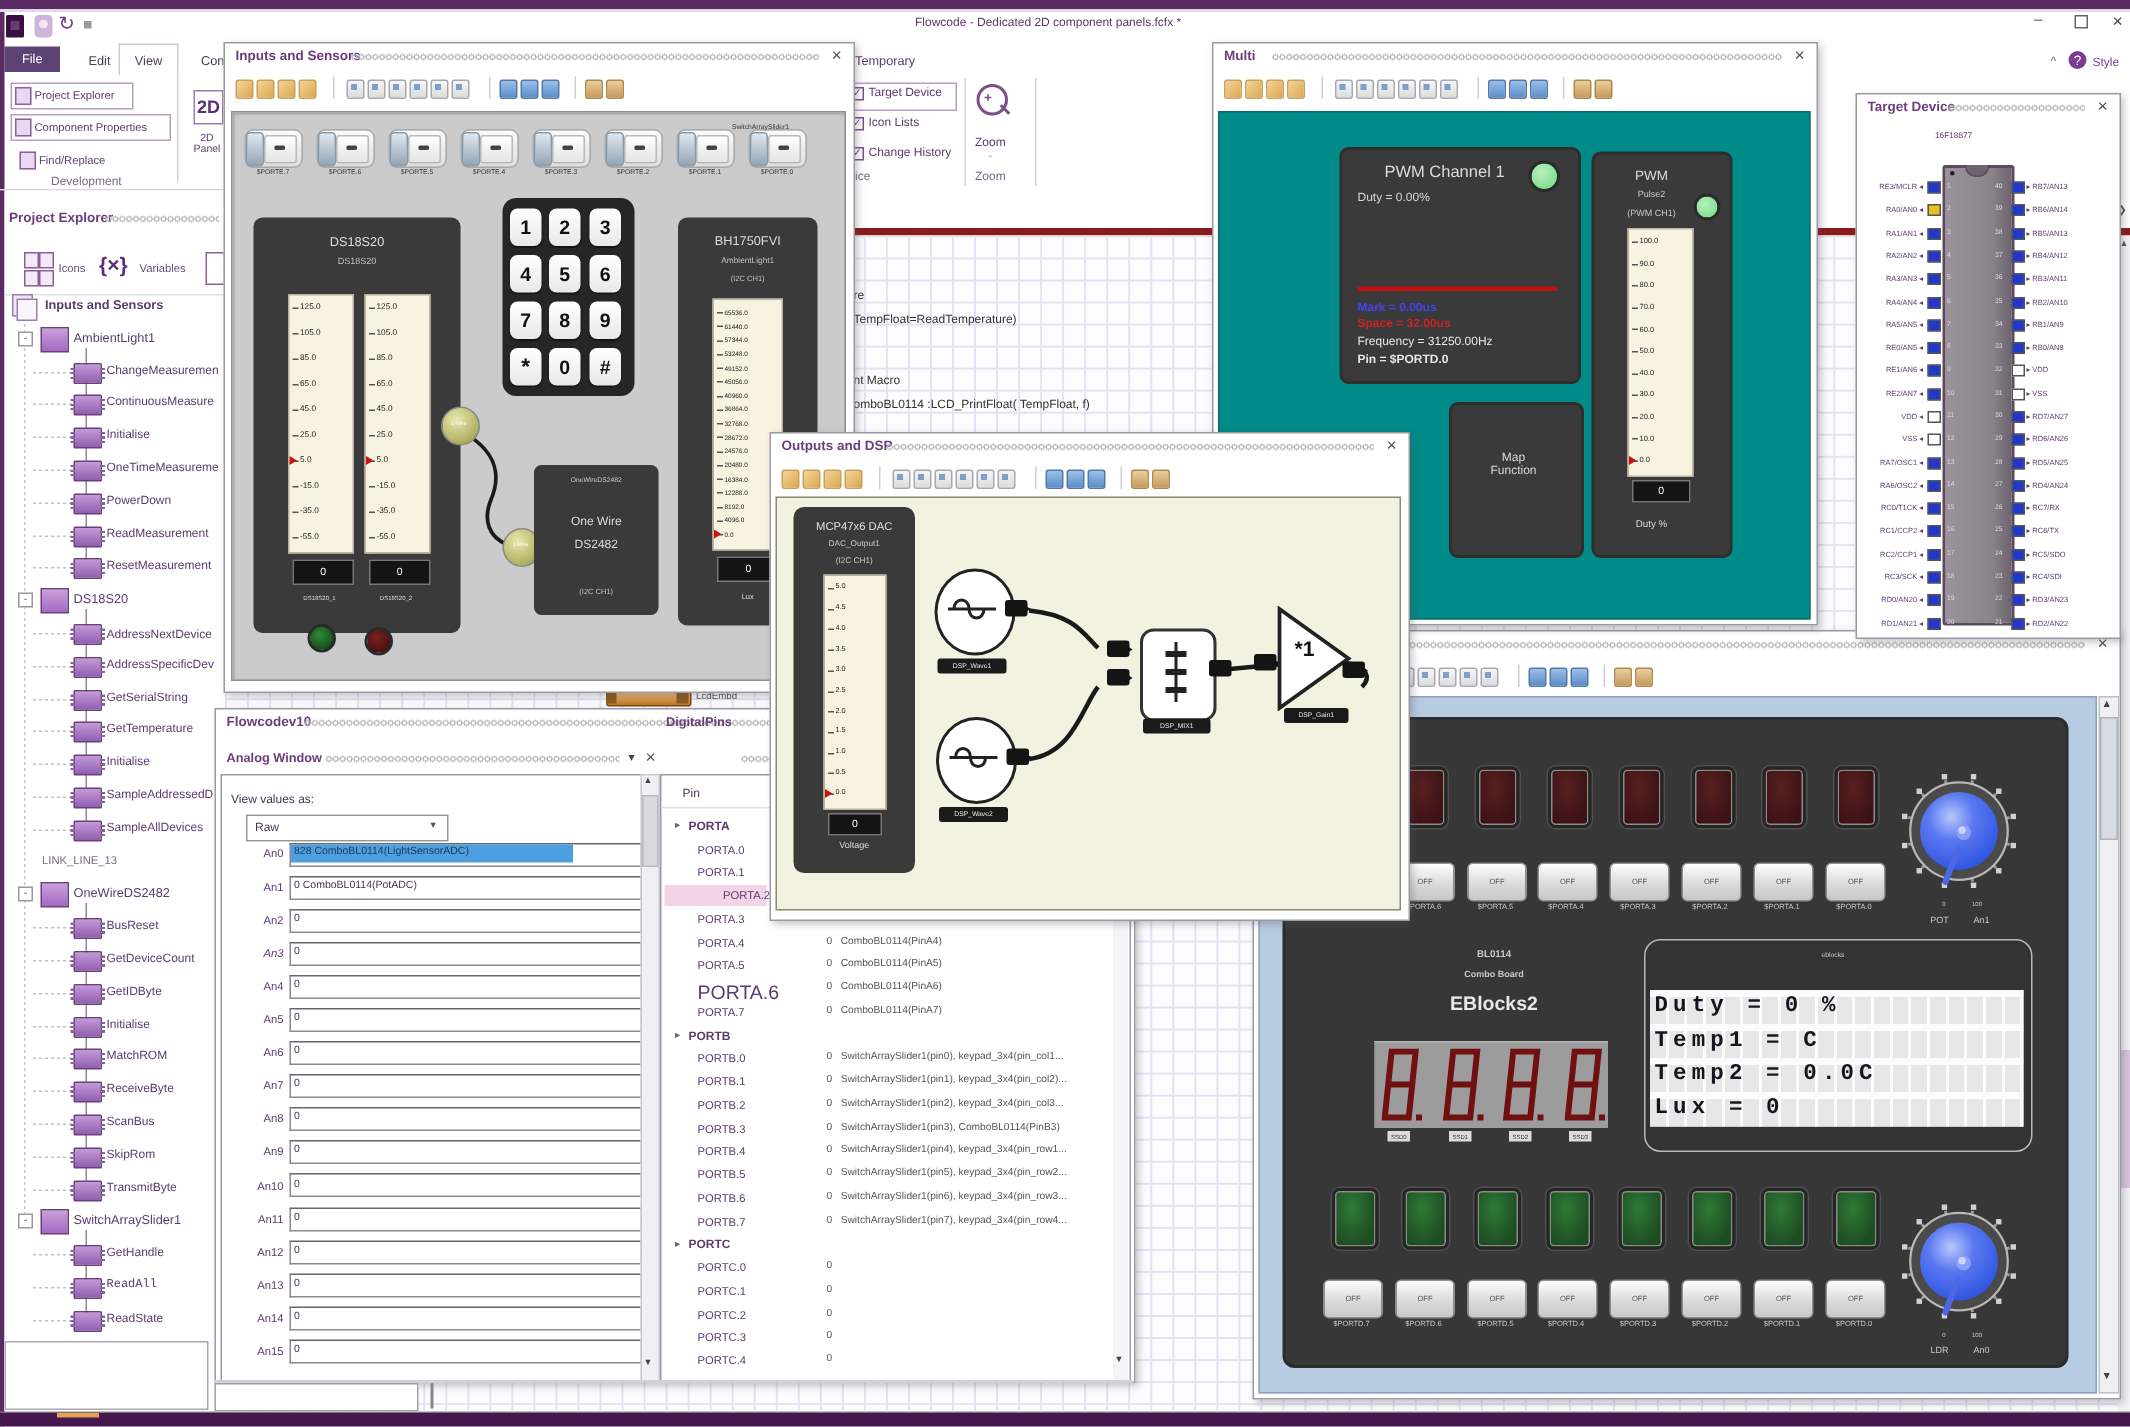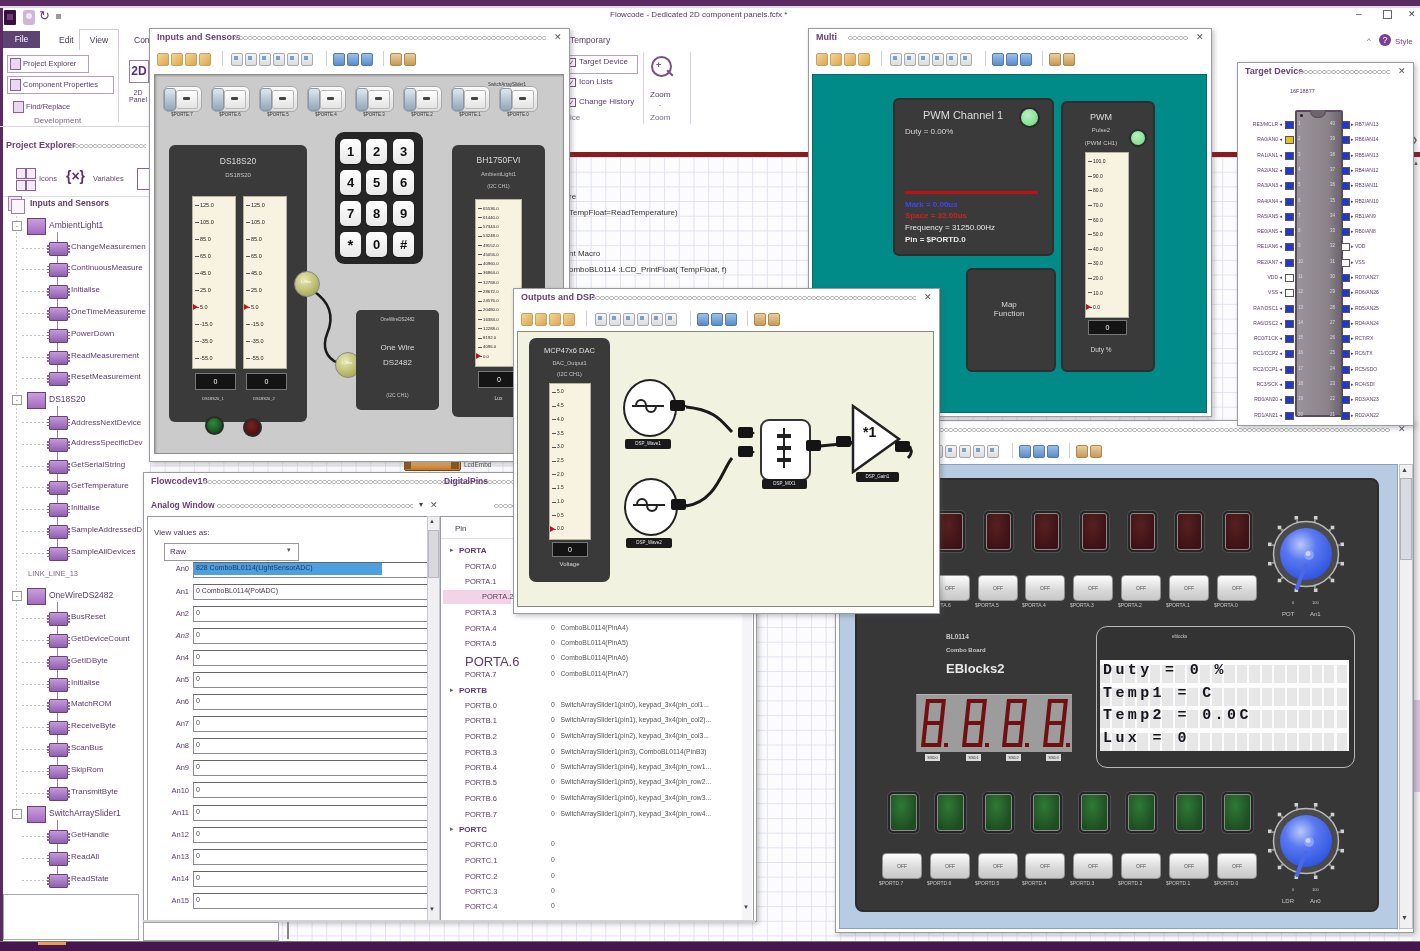--- a/index.html
+++ b/index.html
@@ -21,21 +21,21 @@
 .tick{position:absolute;color:#222;white-space:nowrap;}
 .vbox{position:absolute;background:#141414;border:1px solid #777;color:#fff;text-align:center;}
 .trow{position:absolute;white-space:nowrap;color:#5c3a70;font-size:8.5px;}
 .chip{position:absolute;width:17px;height:12px;background:linear-gradient(#c49ad8,#9060b0);border:1px solid #6a3f7a;border-radius:1px;}
 .chip:before{content:"";position:absolute;left:-3px;top:2px;width:3px;height:8px;background:repeating-linear-gradient(#8a5fa0 0 1.5px,transparent 1.5px 3px);}
 .chip:after{content:"";position:absolute;right:-3px;top:2px;width:3px;height:8px;background:repeating-linear-gradient(#8a5fa0 0 1.5px,transparent 1.5px 3px);}
 .fold{position:absolute;width:17px;height:15px;background:linear-gradient(#c9a0da,#a569c2);border:1px solid #6a3f7a;}
 .exp{position:absolute;width:8px;height:8px;border:1px solid #999;background:#fff;font-size:7px;line-height:7px;text-align:center;color:#555;}
 .led{position:absolute;border-radius:4px;}
 .offb{position:absolute;background:linear-gradient(#fdfdfd,#d8d8d8 60%,#c8c8c8);border:1px solid #909090;border-radius:4px;text-align:center;color:#555;}
-.boardlbl{position:absolute;color:#c8c8c8;white-space:nowrap;}
+.boardlbl{position:absolute;color:#c8c8c8;white-space:nowrap;text-align:center;}
 .key{position:absolute;width:21px;height:25px;background:linear-gradient(#ffffff,#e8e8e8);border-radius:5px;text-align:center;font-weight:bold;color:#111;box-shadow:0 1px 1px rgba(0,0,0,.5);}
 .plate{position:absolute;background:#1a1a1a;color:#e8e8e8;text-align:center;border-radius:2px;}
 </style></head><body>
 
 <div class="a" style="left:0;top:0;width:1420px;height:6px;background:#5b2a62;"></div>
 <div class="a" style="left:0;top:0;width:3px;height:951px;background:#5b2a62;"></div>
 <div class="a" style="left:0;top:941px;width:1420px;height:10px;background:#46164e;border-top:1px solid #777;"></div>
 <div class="a" style="left:38px;top:942px;width:28px;height:3px;background:#e8a050;"></div>
 <div class="a" style="left:0;top:6px;width:1420px;height:2px;background:#e3d7e8;"></div>
 <div class="a" style="left:4px;top:10px;width:12px;height:15px;background:#390f40;border-radius:1px;"></div>
@@ -204,21 +204,21 @@
 <div class="a chip" style="left:49px;top:787px;"></div>
 <div class="a trow" style="left:71px;top:787px;font-size:8px;">TransmitByte</div>
 <div class="a exp" style="left:12px;top:809px;">-</div>
 <div class="a fold" style="left:27px;top:806px;"></div>
 <div class="a trow" style="left:49px;top:808px;">SwitchArraySlider1</div>
 <div class="a" style="left:22px;top:836px;width:27px;height:1px;background:repeating-linear-gradient(90deg,#c0c0c8 0 2px,transparent 2px 4px);"></div>
 <div class="a chip" style="left:49px;top:830px;"></div>
 <div class="a trow" style="left:71px;top:830px;font-size:8px;">GetHandle</div>
 <div class="a" style="left:22px;top:858px;width:27px;height:1px;background:repeating-linear-gradient(90deg,#c0c0c8 0 2px,transparent 2px 4px);"></div>
 <div class="a chip" style="left:49px;top:852px;"></div>
-<div class="a trow" style="left:71px;top:852px;font-size:8px;">ReadAll</div>
+<div class="a trow" style="left:71px;top:852px;font-size:8px;font-family:Liberation Mono, monospace;">ReadAll</div>
 <div class="a" style="left:22px;top:880px;width:27px;height:1px;background:repeating-linear-gradient(90deg,#c0c0c8 0 2px,transparent 2px 4px);"></div>
 <div class="a chip" style="left:49px;top:874px;"></div>
 <div class="a trow" style="left:71px;top:874px;font-size:8px;">ReadState</div>
 <div class="win" style="left:835px;top:420px;width:577px;height:511px;"></div>
 <div class="a wtx" style="left:843px;top:424px;"></div>
 <div class="a dots" style="left:843px;top:427px;width:547px;height:6px;"></div>
 <div class="a wx" style="left:1398px;top:424px;">✕</div>
 <div class="ic t" style="left:843px;top:445px;"></div>
 <div class="ic t" style="left:857px;top:445px;"></div>
 <div class="ic t" style="left:871px;top:445px;"></div>

